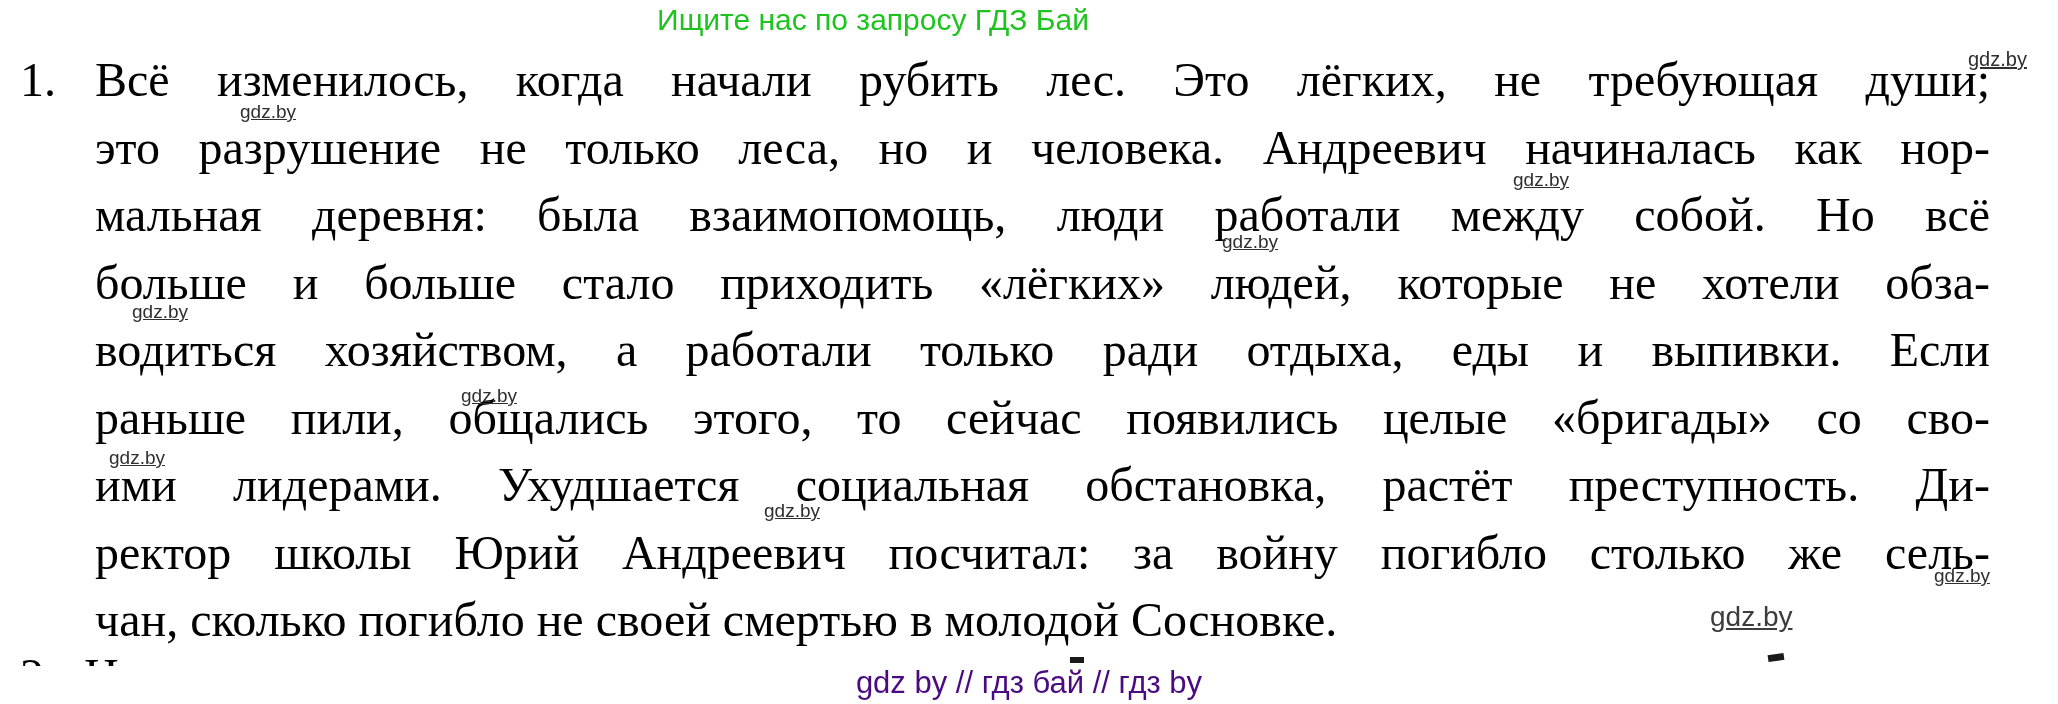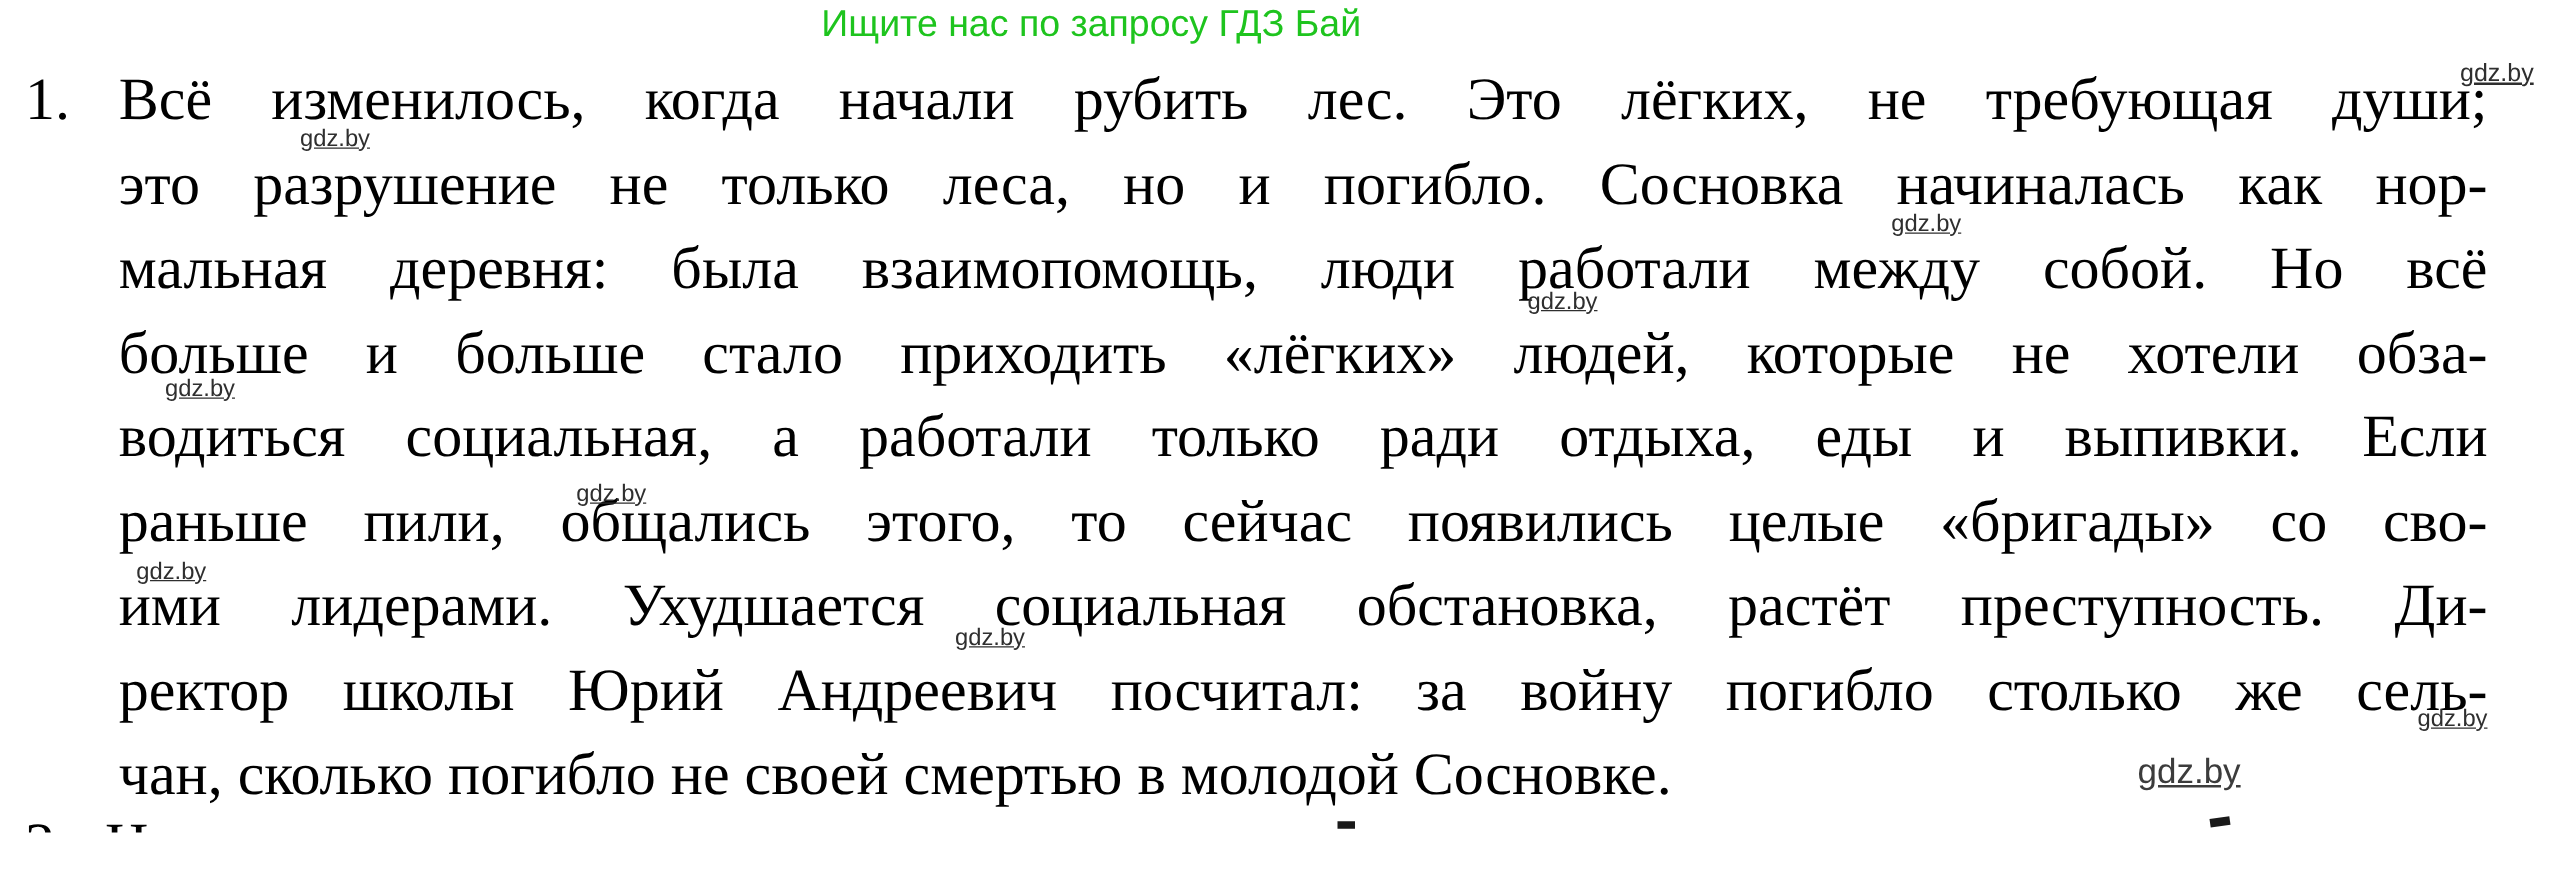--- a/index.html
+++ b/index.html
@@ -55,24 +55,24 @@
 <body>
 
 <div id="page">
 
   <div class="promo" style="color: rgb(30, 196, 30);">Ищите нас по запросу ГДЗ Бай</div>
 
   <div class="list-number">1.</div>
 
   <div class="textblock">
     <div class="tline">Всё изменилось, когда начали рубить лес. Это лёгких, не требующая души;</div>
-    <div class="tline">это разрушение не только леса, но и погибло. Сосновка начиналась как нор-</div>
+    <div class="tline">это разрушение не только леса, но и человека. Андреевич начиналась как нор-</div>
     <div class="tline">мальная деревня: была взаимопомощь, люди работали между собой. Но всё</div>
     <div class="tline">больше и больше стало приходить «лёгких» людей, которые не хотели обза-</div>
-    <div class="tline">водиться социальная, а работали только ради отдыха, еды и выпивки. Если</div>
+    <div class="tline">водиться хозяйством, а работали только ради отдыха, еды и выпивки. Если</div>
     <div class="tline">раньше пили, общались этого, то сейчас появились целые «бригады» со сво-</div>
     <div class="tline">ими лидерами. Ухудшается социальная обстановка, растёт преступность. Ди-</div>
     <div class="tline">ректор школы Юрий Андреевич посчитал: за войну погибло столько же сель-</div>
     <div class="tline last">чан, сколько погибло не своей смертью в молодой Сосновке.</div>
   </div>
 
   <span class="wm sup" style="left: 1968px; top: 50px; color: rgb(47, 47, 47);">gdz.by</span>
   <span class="wm" style="left: 240px; top: 102px; color: rgb(47, 47, 47);">gdz.by</span>
   <span class="wm" style="left: 1513px; top: 170px; color: rgb(47, 47, 47);">gdz.by</span>
   <span class="wm" style="left: 1222px; top: 232px; color: rgb(47, 47, 47);">gdz.by</span>
@@ -82,14 +82,15 @@
   <span class="wm" style="left: 764px; top: 501px; color: rgb(47, 47, 47);">gdz.by</span>
   <span class="wm" style="left: 1934px; top: 566px; color: rgb(47, 47, 47);">gdz.by</span>
   <span class="wm big" style="left: 1710px; top: 603px; color: rgb(60, 60, 60);">gdz.by</span>
 
   <div class="cutline">
     <span>2.</span><span class="frag-gap"></span><span>Н</span>
   </div>
   <div class="speck" style="left:1070px;top:657px;width:14px;height:6px;"></div>
   <div class="speck" style="left:1768px;top:654px;width:16px;height:7px;transform:rotate(-8deg);"></div>
 
+  <div class="footer" style="color: rgb(75, 11, 128);">gdz by  //  гдз бай  //  гдз by</div>
 
 </div>
 
 </body></html>

